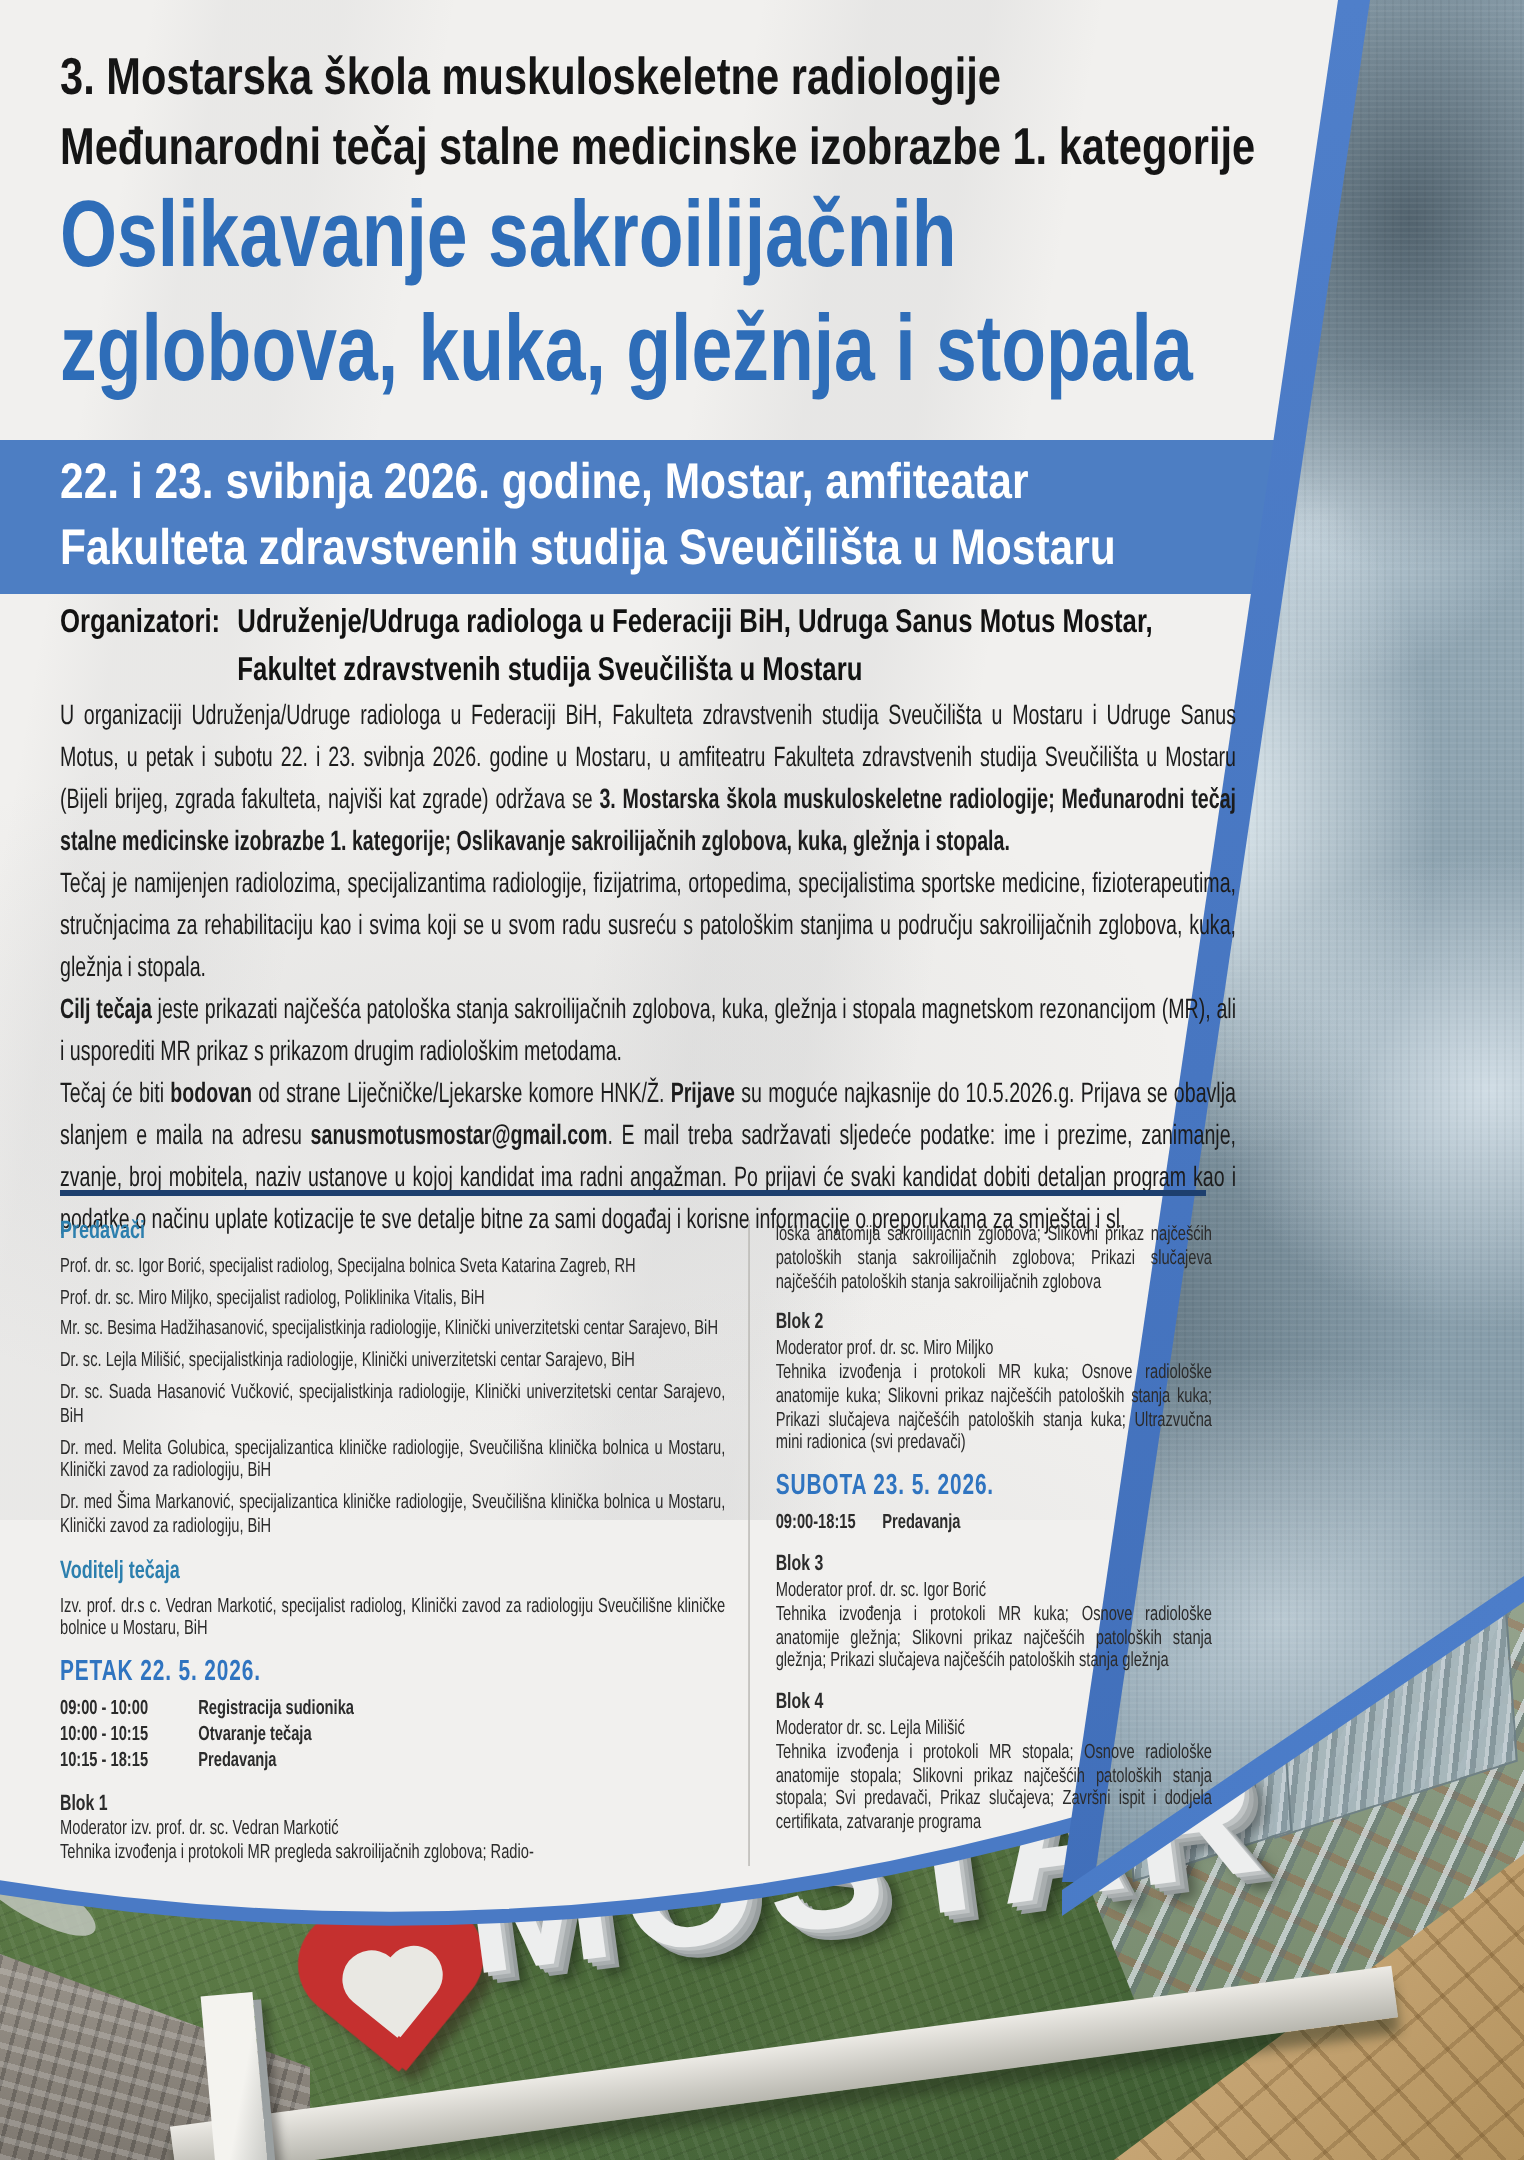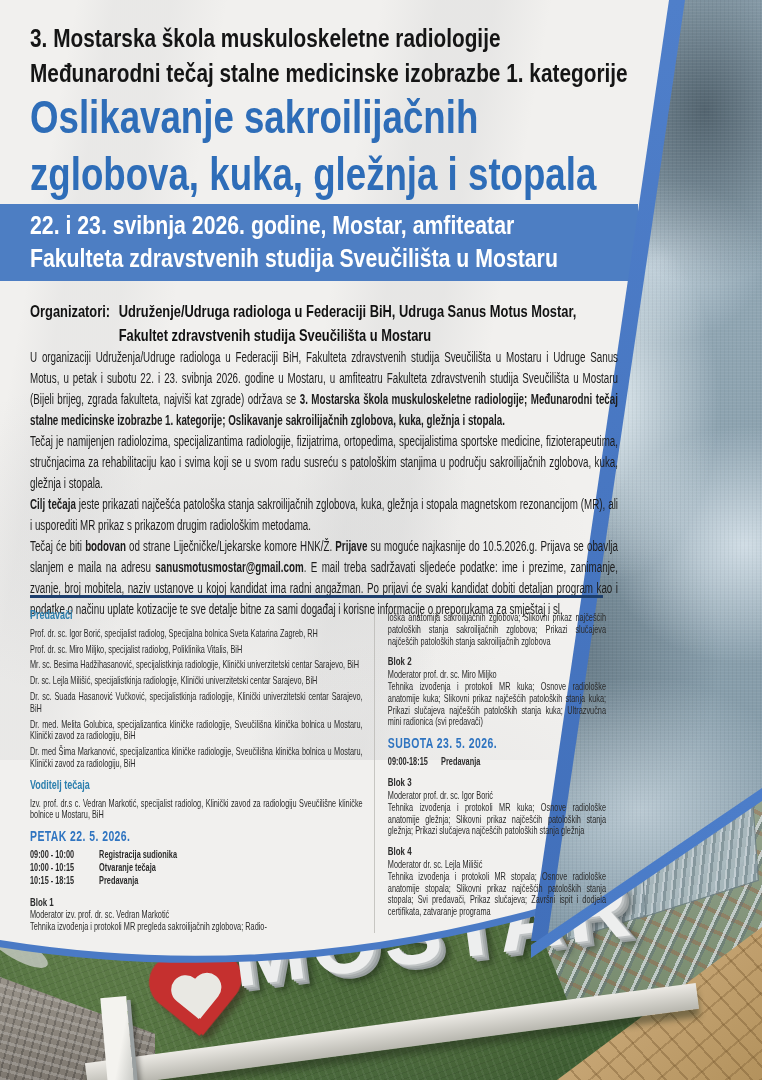--- a/index.html
+++ b/index.html
@@ -80,21 +80,21 @@
   
   .stripe-left{position:absolute;inset:0;z-index:5;background:linear-gradient(#4f7fca,#3f6db8);
     clip-path:polygon(669px 0,685px 0,547px 941px,531px 941px);}
   .stripe-bottom{position:absolute;inset:0;z-index:5;background:linear-gradient(90deg,#4577c3,#4c7dc9);
     clip-path:polygon(531px 945px,762px 788px,762px 801px,531px 958px);}
   
   .hdr{position:absolute;left:30px;top:21px;width:800px;transform:scaleX(0.8);transform-origin:0 0;
     font-size:26px;font-weight:bold;color:#151515;line-height:35px;z-index:6;letter-spacing:0;}
   .title{position:absolute;left:30px;top:88px;width:820px;transform:scaleX(0.78);transform-origin:0 0;
     font-size:47px;font-weight:bold;color:#2e6db8;line-height:57px;z-index:6;}
-  .banner{position:absolute;left:0;top:204px;width:638px;height:77px;background:#4d7ec3;z-index:2;}
+  .banner{position:absolute;left:0;top:220px;width:638px;height:77px;background:#4d7ec3;z-index:2;}
   .banner-text{position:absolute;left:30px;top:5px;width:820px;transform:scaleX(0.85);transform-origin:0 0;
     font-size:25px;font-weight:bold;color:#ffffff;line-height:33px;}
   .orgs{position:absolute;left:30px;top:299px;width:740px;transform:scaleX(0.78);transform-origin:0 0;
     display:flex;font-size:16.5px;font-weight:bold;color:#121212;line-height:24px;z-index:6;}
   .orgs .lbl{flex:none;margin-right:11px;}
   .intro{position:absolute;left:30px;top:347px;width:840px;transform:scaleX(0.7);transform-origin:0 0;
     font-size:14px;color:#1c1c1c;line-height:21px;text-align:justify;z-index:6;}
   .intro p{margin:0;}
   .b{font-weight:bold;}
   .divider{position:absolute;left:30px;top:595px;width:573px;height:3px;background:#1d3f6e;z-index:6;}

